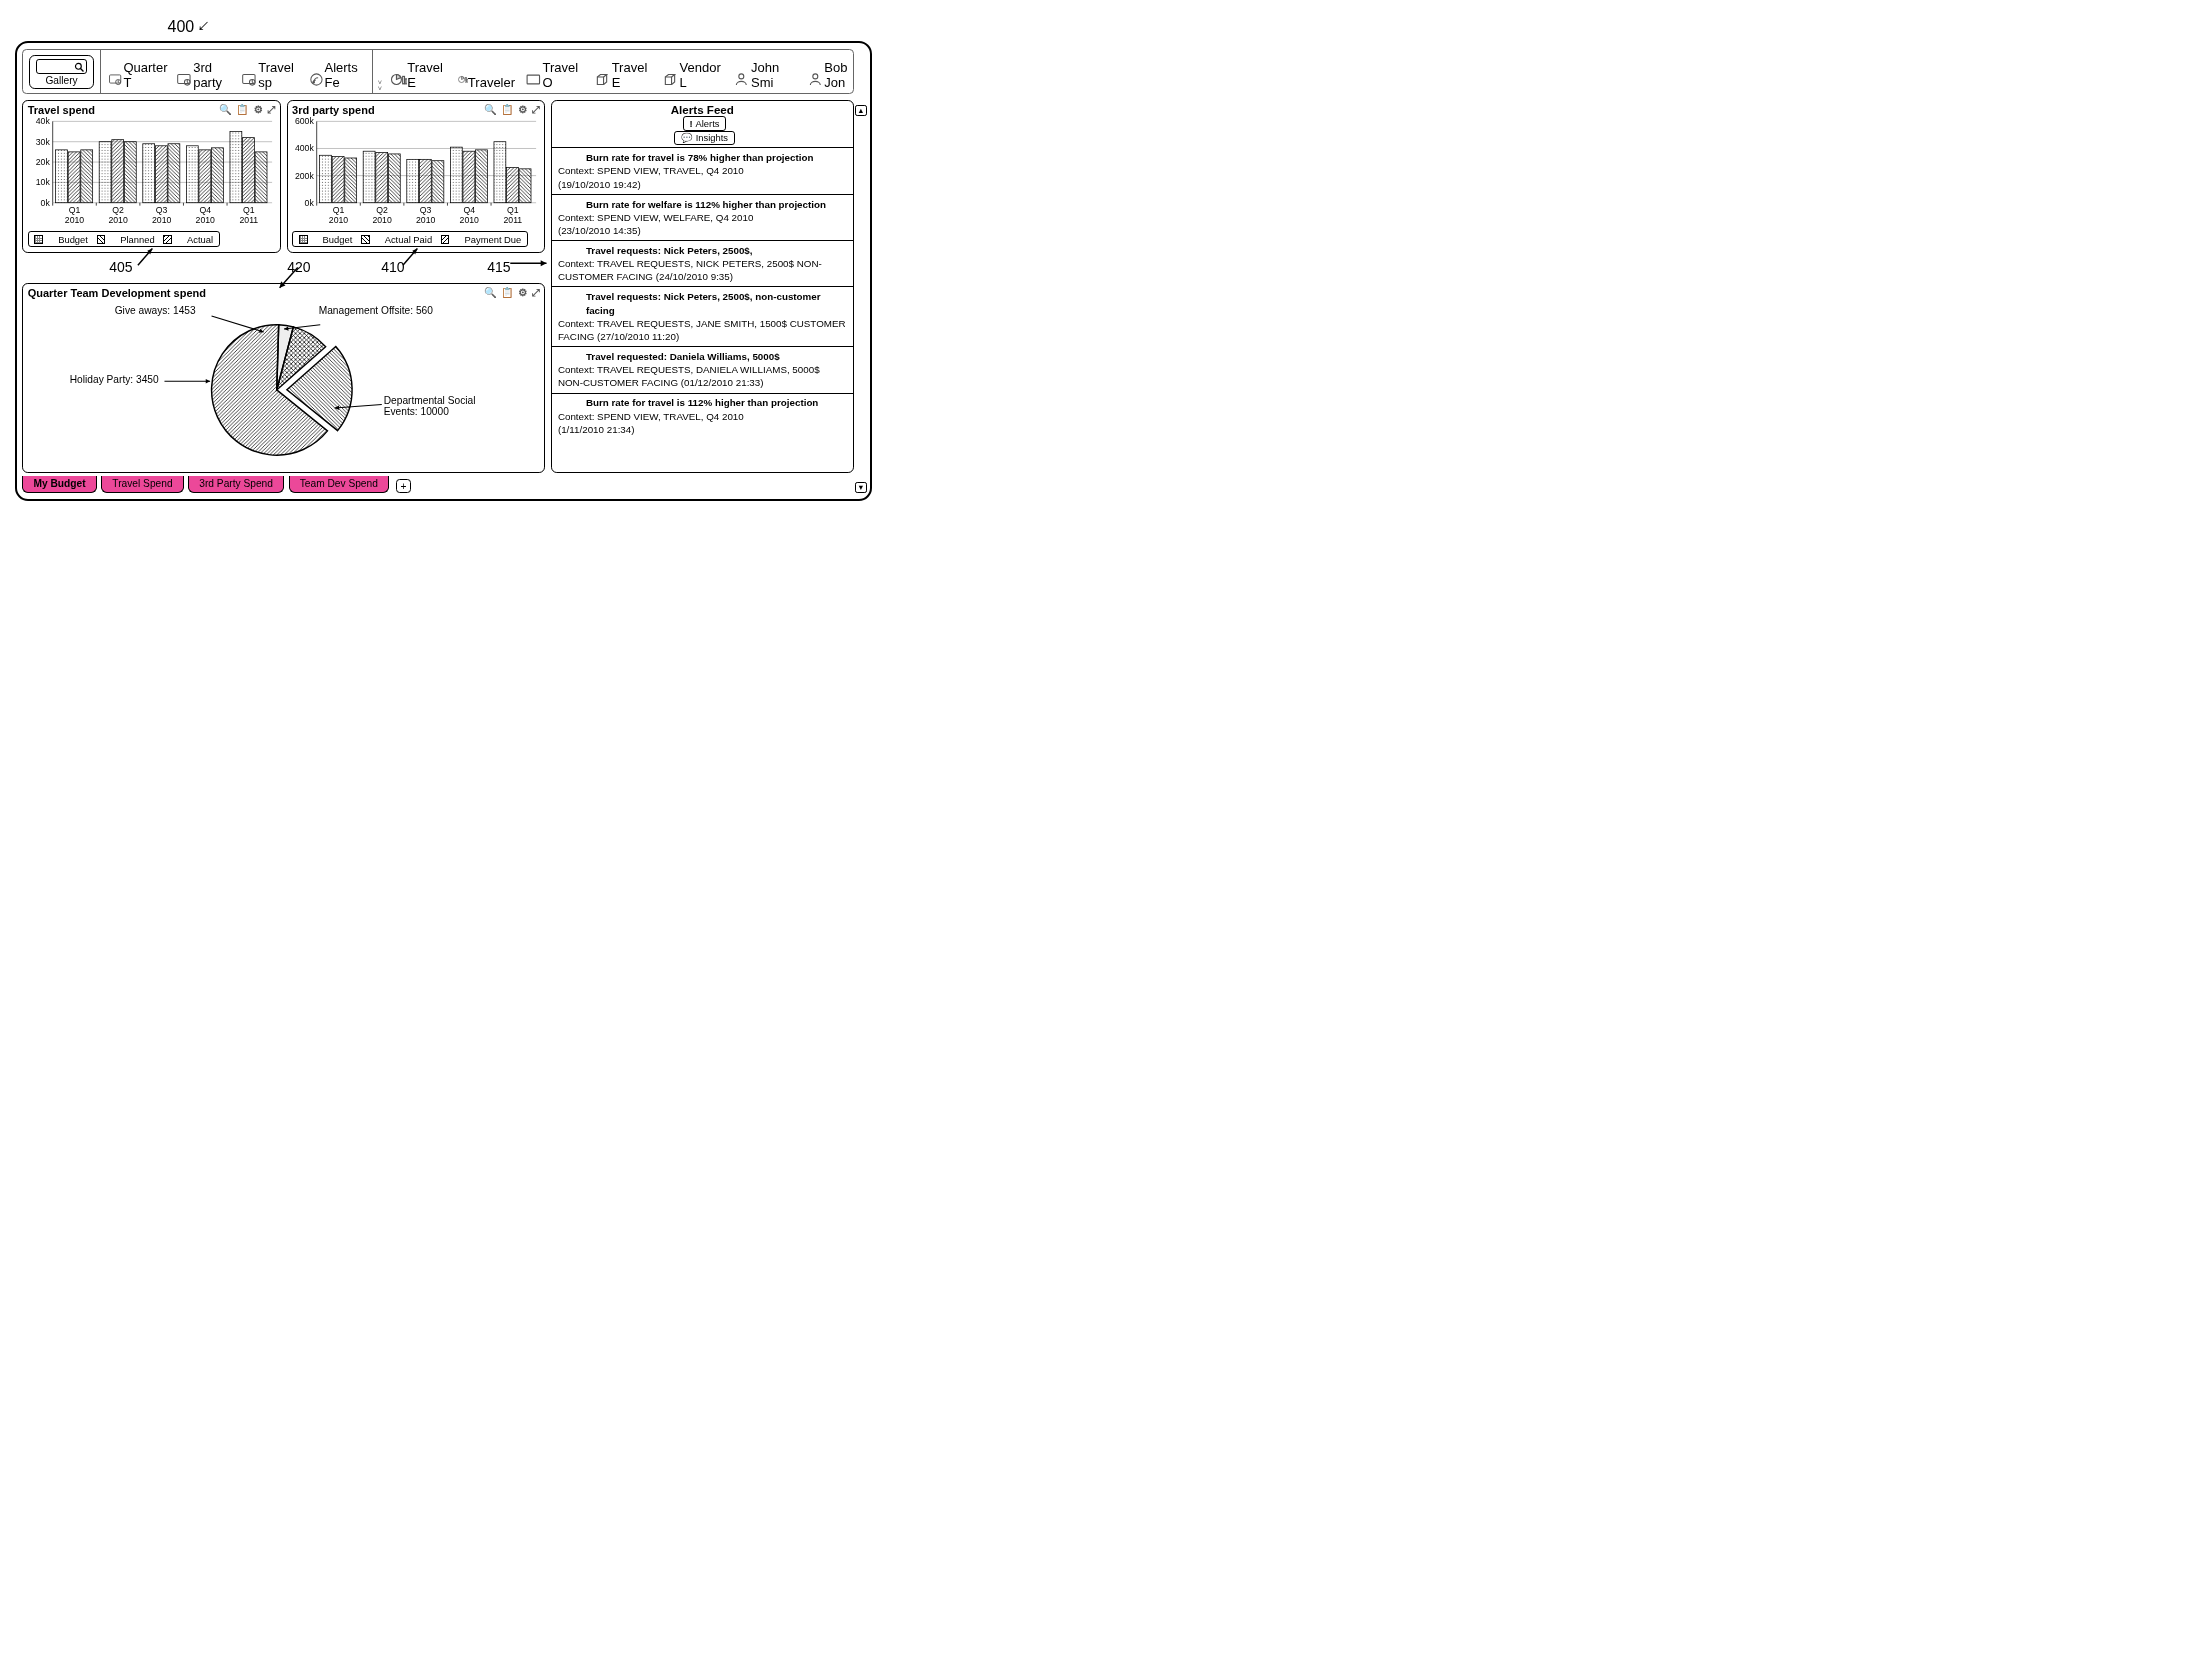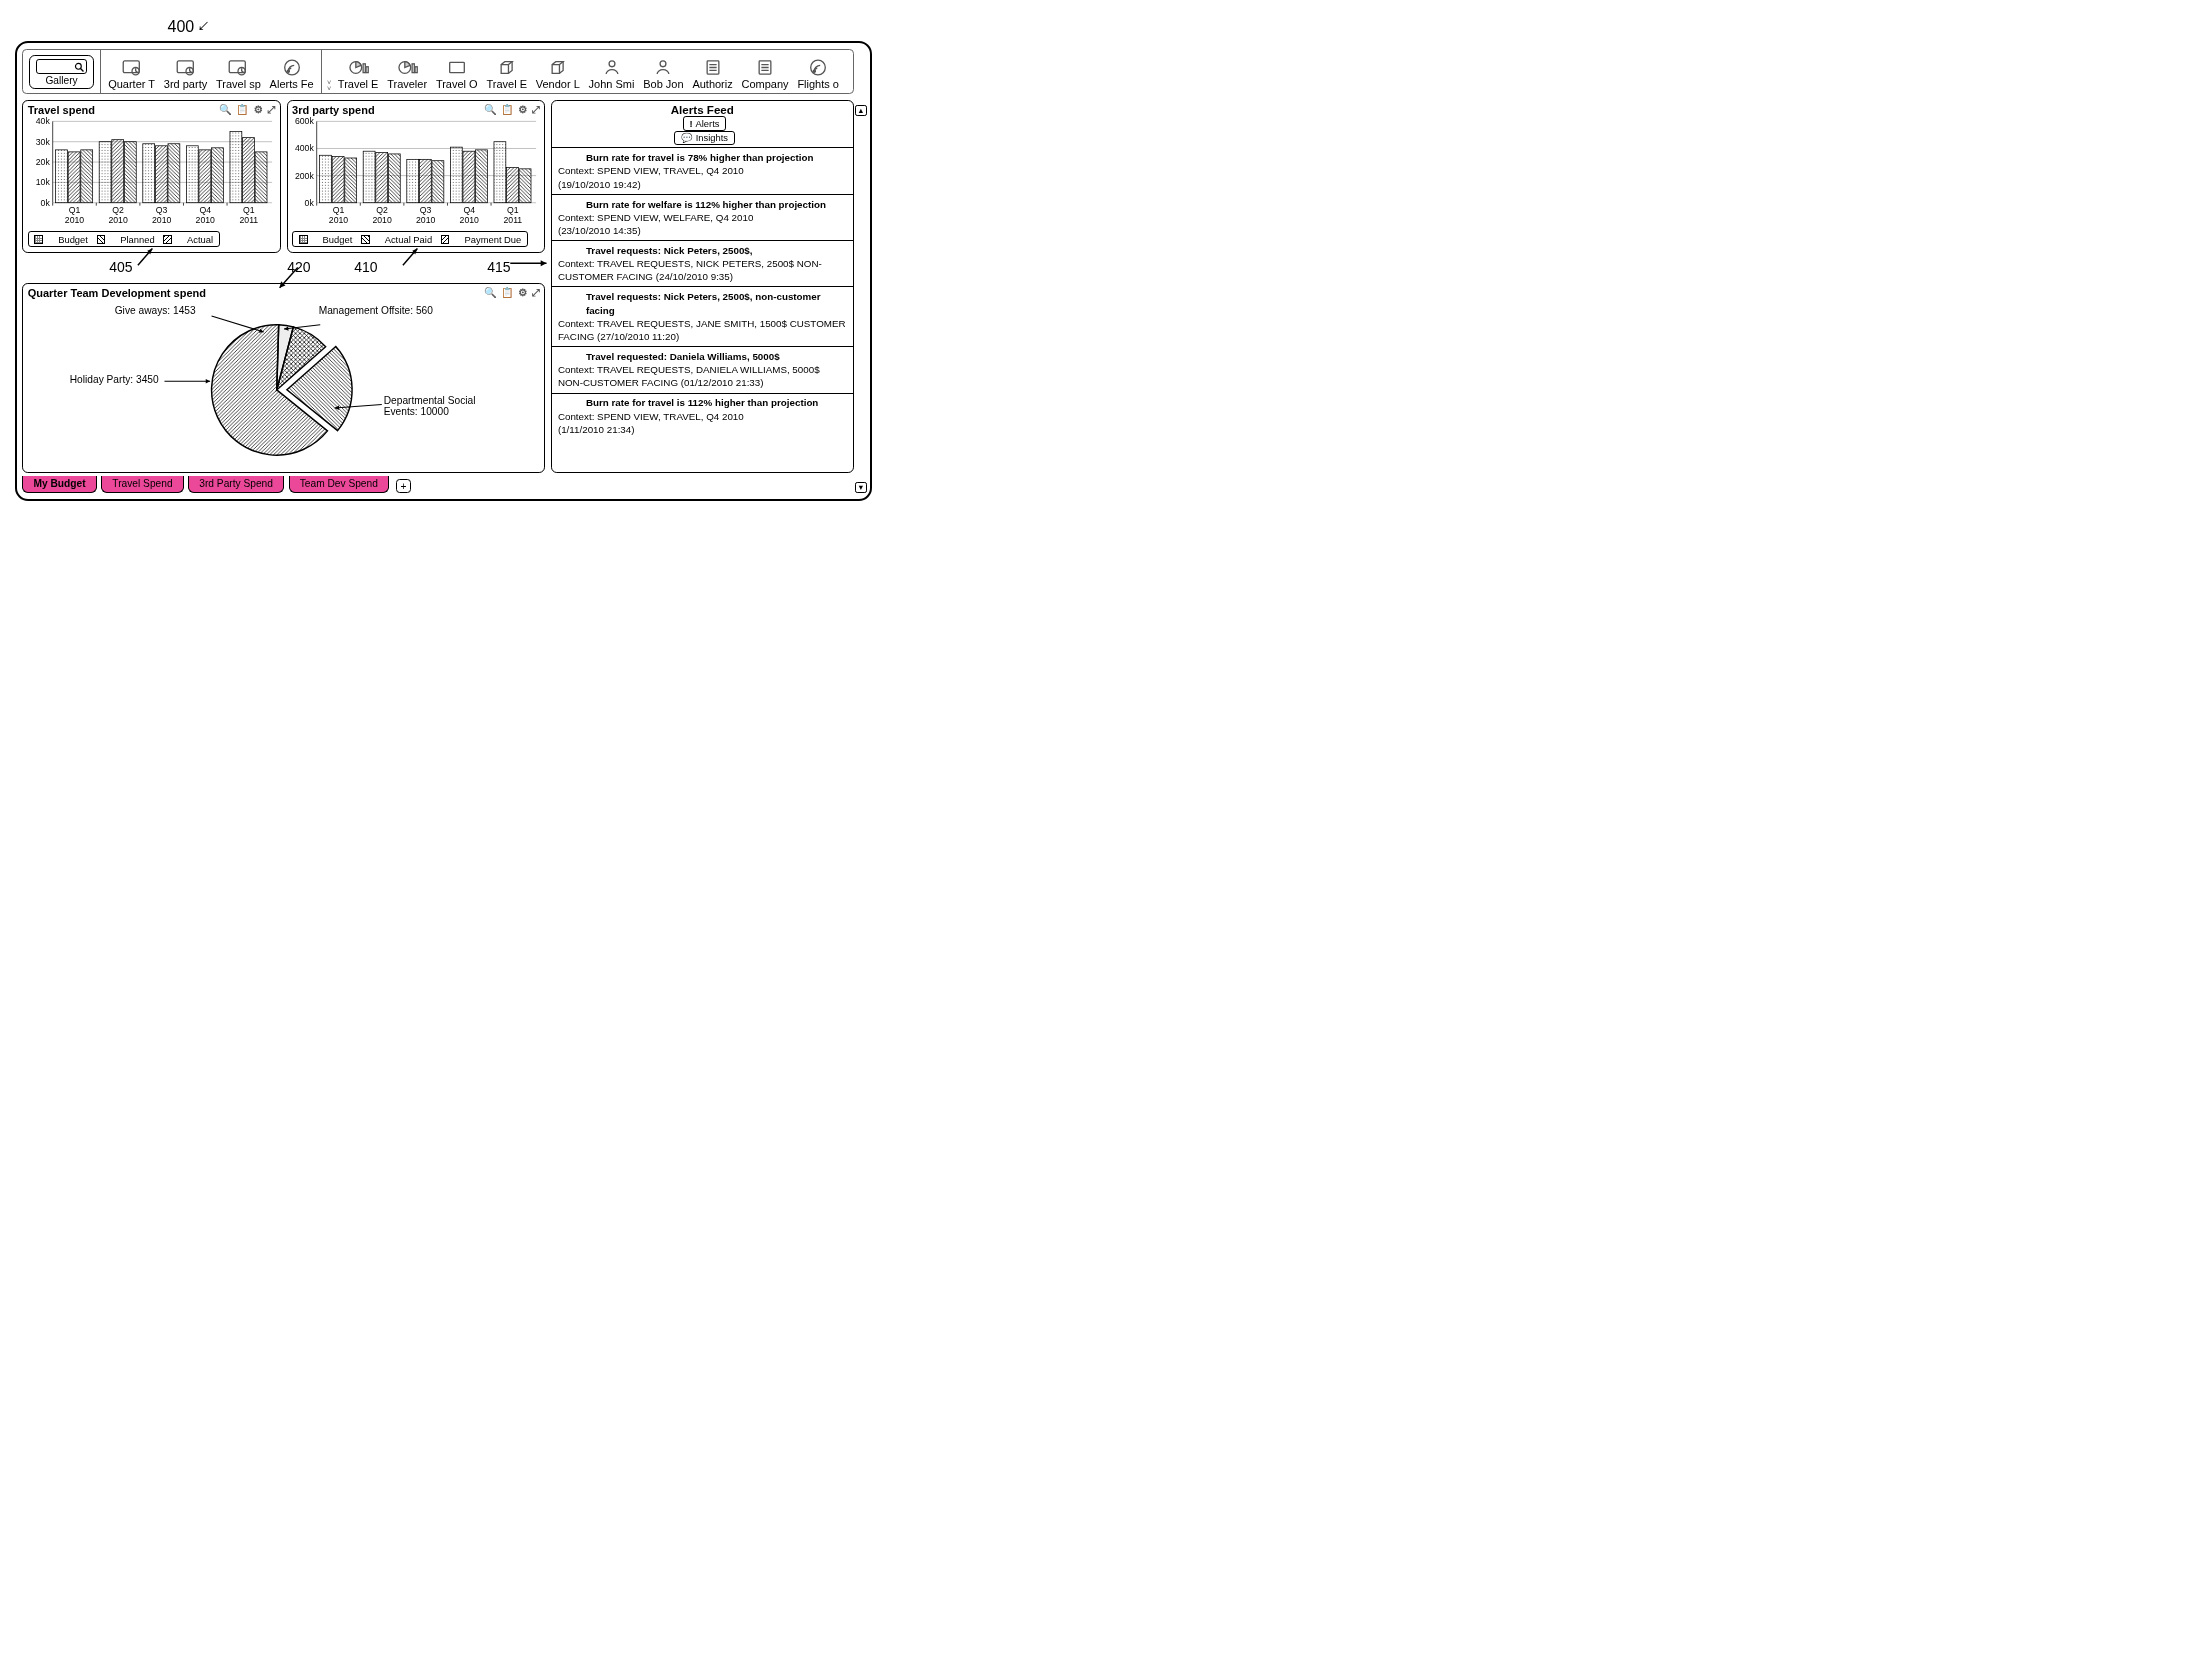--- a/index.html
+++ b/index.html
@@ -6,21 +6,21 @@
   body { margin:0; padding:14.5px; background:#fff; color:#000; }
   .figure-label { font-size:16px; margin-bottom:4.4px; margin-left:153px; }
   .window { border:2.2px solid #000; border-radius:13px; width:857px; position:relative; padding:5.8px 16px 5.8px 5.8px; }
   .topbar { text-align:right; font-size:11px; padding:1.5px 4.4px 4.4px; }
   .topbar span { display:inline-block; padding:0 5.8px; border-right:0.7px solid #888; cursor:pointer; }
   .topbar span:first-child { border-right:none; cursor:default; padding-right:13px;}
   .topbar span:last-child { border-right:none; }
   .toolbar { display:flex; border:0.7px solid #666; border-radius:4.4px; overflow:hidden; }
   .tool-group { display:flex; align-items:flex-end; border-right:1.5px solid #666; padding:2.9px 2.9px 1.5px;}
   .tool-group:last-child{border-right:none; flex:1;}
-  .tool-btn { display:flex; flex-direction:column; align-items:center; justify-content:flex-end; min-width:41px; padding:1.5px 4.4px; font-size:11px; cursor:pointer;}
+  .tool-btn { display:flex; flex-direction:row; align-items:flex-end; justify-content:flex-end; min-width:41px; padding:1.5px 4.4px; font-size:13px; cursor:pointer;}
   .tool-btn svg { margin-bottom:1.5px;}
   .gallery-btn{ border:1.8px solid #000; border-radius:5.8px; padding:2.9px 5.8px 1.5px; margin:2.9px; width:65px;}
   .gallery-btn .search-box{ border:1.5px solid #000; border-radius:2.9px; width:51px; height:14.5px; display:flex; align-items:center; justify-content:flex-end; padding-right:1.5px; margin:0 auto 1.5px;}
   .gallery-btn .lab{ text-align:center; font-size:10.2px;}
   .chev-col{display:flex;flex-direction:column;align-items:center;justify-content:center;font-size:7.3px;line-height:5.8px;color:#666;padding:0 2.2px;}
 
   .content { display:flex; gap:5.8px; margin-top:5.8px; }
   .left-col { flex:0 0 523px; display:flex; flex-direction:column; gap:5.8px;}
   .right-col{ flex:1; }
   .row2 { display:flex; gap:5.8px; }
@@ -404,21 +404,21 @@
         <div class="callout" style="left:87px;">405</div>
         <svg style="position:absolute;left:105px;top:-11.6px;" width="29" height="22" viewBox="0 0 40 30">
             <line x1="15" y1="25" x2="35" y2="2" stroke="#000" stroke-width="2"></line>
             <polygon points="35,2 28,5 32,10" fill="#000"></polygon>
           </svg>
         <div class="callout" style="left:265px;">420</div>
         <svg style="position:absolute;left:254px;top:7.3px;" width="29" height="29" viewBox="0 0 40 40">
             <line x1="30" y1="2" x2="5" y2="30" stroke="#000" stroke-width="2"></line>
             <polygon points="5,30 7,21 13,27" fill="#000"></polygon>
           </svg>
-        <div class="callout" style="left:332px;">410</div>
+        <div class="callout" style="left:359px;">410</div>
         <svg style="position:absolute;left:370px;top:-11.6px;" width="29" height="22" viewBox="0 0 40 30">
             <line x1="15" y1="25" x2="35" y2="2" stroke="#000" stroke-width="2"></line>
             <polygon points="35,2 28,5 32,10" fill="#000"></polygon>
           </svg>
         <div class="callout" style="left:465px;">415</div>
         <svg style="position:absolute;left:488px;top:-2.9px;" width="44" height="14.5" viewBox="0 0 60 20">
             <line x1="0" y1="10" x2="50" y2="10" stroke="#000" stroke-width="2"></line>
             <polygon points="50,10 42,6 42,14" fill="#000"></polygon>
           </svg>
       </div>

